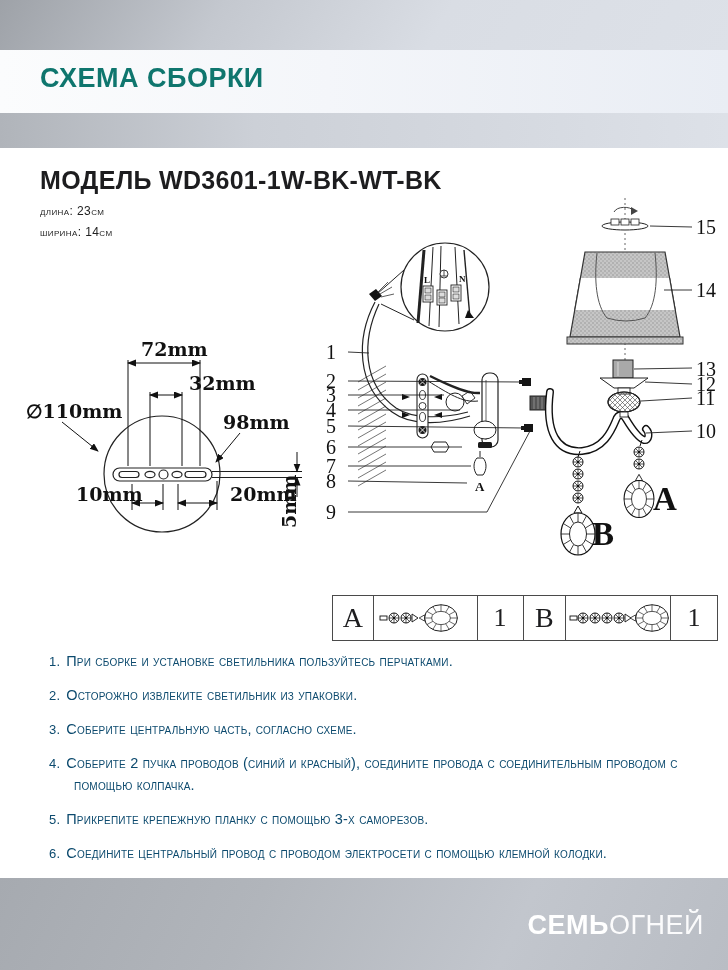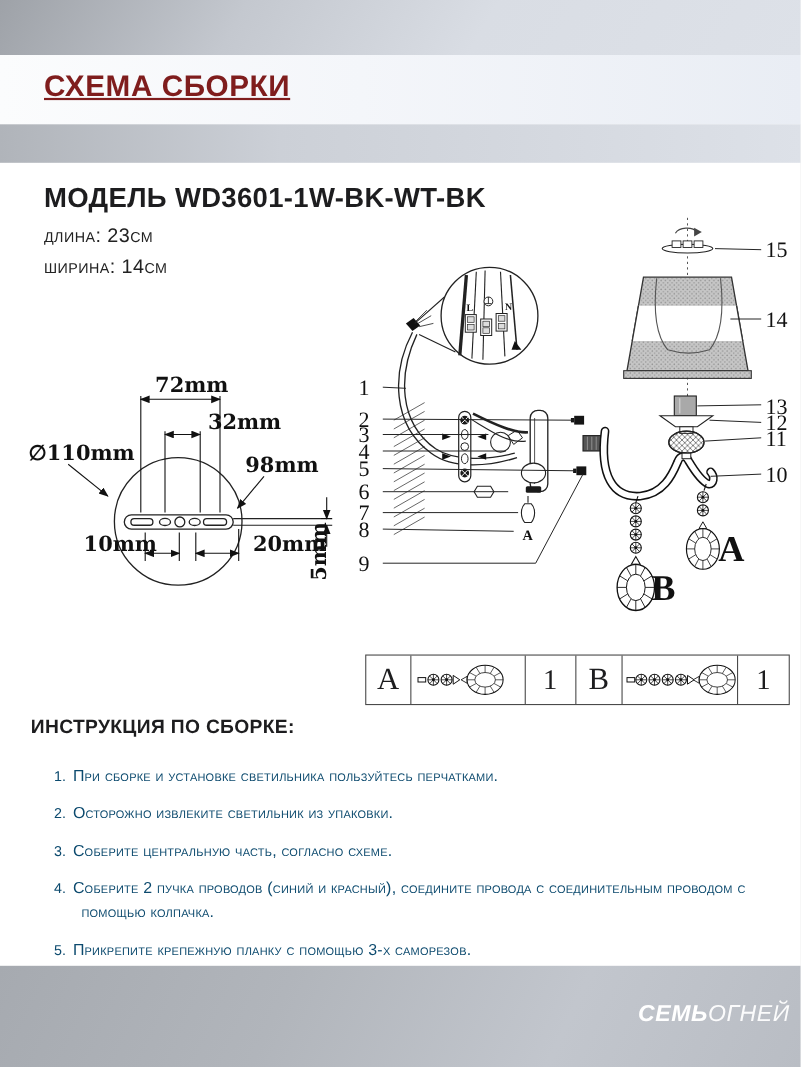--- a/index.html
+++ b/index.html
@@ -4,25 +4,25 @@
 <style>
   html,body{margin:0;padding:0;background:#e8e8e8;}
   #page{position:relative;width:728px;height:970px;background:#ffffff;overflow:hidden;
         font-family:"Liberation Sans",sans-serif;color:#1d1d1f;}
   
   .band{position:absolute;left:0;width:728px;}
   .band-a{top:0;height:50px;background:linear-gradient(120deg,#9ea2a8 0%,#c4c8cf 30%,#d9dde4 60%,#dde1e8 100%);}
   .band-b{top:50px;height:63px;background:linear-gradient(90deg,#fbfcfd 0%,#f4f6fa 45%,#e9edf4 100%);}
   .band-c{top:113px;height:35px;background:linear-gradient(90deg,#b0b4ba 0%,#ccd0d7 35%,#dde1e8 100%);}
   .hdr-title{position:absolute;left:40px;top:63px;font-size:27px;font-weight:bold;
-             color:#7f1d1d;letter-spacing:.5px;text-decoration:underline;}
+             color:#0f766e;letter-spacing:.5px;}
   
   .model{position:absolute;left:40px;top:166px;}
   .model-name{font-size:25px;font-weight:bold;letter-spacing:.3px;margin-bottom:9px;}
-  .dim-line{font-size:18px;font-variant:small-caps;letter-spacing:.4px;margin-top:7px;color:#222;}
+  .dim-line{font-size:12px;font-variant:small-caps;letter-spacing:.4px;margin-top:7px;color:#222;}
   
   #draw{position:absolute;left:0;top:190px;}
   .dim{font:bold 19px "DejaVu Serif","Liberation Serif",serif;fill:#111;}
   .co{font:20px "Liberation Serif",serif;fill:#111;}
   .big{font:bold 33px "Liberation Serif",serif;fill:#111;}
   .smA{font:bold 13px "Liberation Serif",serif;fill:#111;}
   .wl{font:bold 9px "Liberation Serif",serif;fill:#111;}
   
   .ptable{position:absolute;left:332px;top:595px;width:386px;height:46px;display:flex;
           border:1px solid #4a4a4a;background:#fff;box-sizing:border-box;}
@@ -37,21 +37,21 @@
   
   .instr{position:absolute;left:28px;top:650px;width:680px;}
   .instr-title{font-size:17.5px;font-weight:bold;letter-spacing:.3px;margin-bottom:24px;}
   .instr ol{margin:0;padding:0;}
   .instr li{list-style:none;font-size:14.5px;line-height:1.55;margin-bottom:11.5px;
             padding-left:46px;text-indent:-25px;font-variant:small-caps;letter-spacing:.2px;color:#0c4a6e;}
   .inum{font-variant:normal;font-size:13px;margin-right:6px;}
   
   .footer{position:absolute;left:0;top:878px;width:728px;height:92px;
           background:linear-gradient(115deg,#a6aab0 0%,#b1b5bb 35%,#c2c6cd 70%,#b9bdc4 100%);}
-  .brand{position:absolute;right:10px;top:32px;font-size:21px;color:#ffffff;letter-spacing:.5px;font-style:italic;}
+  .brand{position:absolute;right:24px;top:32px;font-size:27px;color:#ffffff;letter-spacing:.5px;}
   .brand b{font-weight:bold;}
   .brand span.light{font-weight:normal;opacity:.95;}
 </style>
 </head>
 <body>
 
 <div id="page">
 
   <div class="band band-a"></div>
   <div class="band band-b"></div>
@@ -364,21 +364,20 @@
         <use href="#fbead" x="39" y="21"></use>
         <use href="#fbead" x="51" y="21"></use>
         <polygon points="57,17 57,25 63,21" fill="#fff" stroke="#111" stroke-width="0.9"></polygon>
         <use href="#drop" transform="translate(84,21) rotate(-90) scale(0.78)"></use>
       </svg>
     </div>
     <div class="pcell p-qty">1</div>
   </div>
 
   <div class="instr">
-    <div class="instr-title">ИНСТРУКЦИЯ ПО СБОРКЕ:</div>
     <ol>
       <li><span class="inum">1.</span><span>При сборке и установке светильника пользуйтесь перчатками.</span></li>
       <li><span class="inum">2.</span><span>Осторожно извлеките светильник из упаковки.</span></li>
       <li><span class="inum">3.</span><span>Соберите центральную часть, согласно схеме.</span></li>
       <li><span class="inum">4.</span><span>Соберите 2 пучка проводов (синий и красный), соедините провода с соединительным проводом с помощью колпачка.</span></li>
       <li><span class="inum">5.</span><span>Прикрепите крепежную планку с помощью 3-х саморезов.</span></li>
       <li><span class="inum">6.</span><span>Соедините центральный провод с проводом электросети с помощью клемной колодки.</span></li>
     </ol>
   </div>
 

